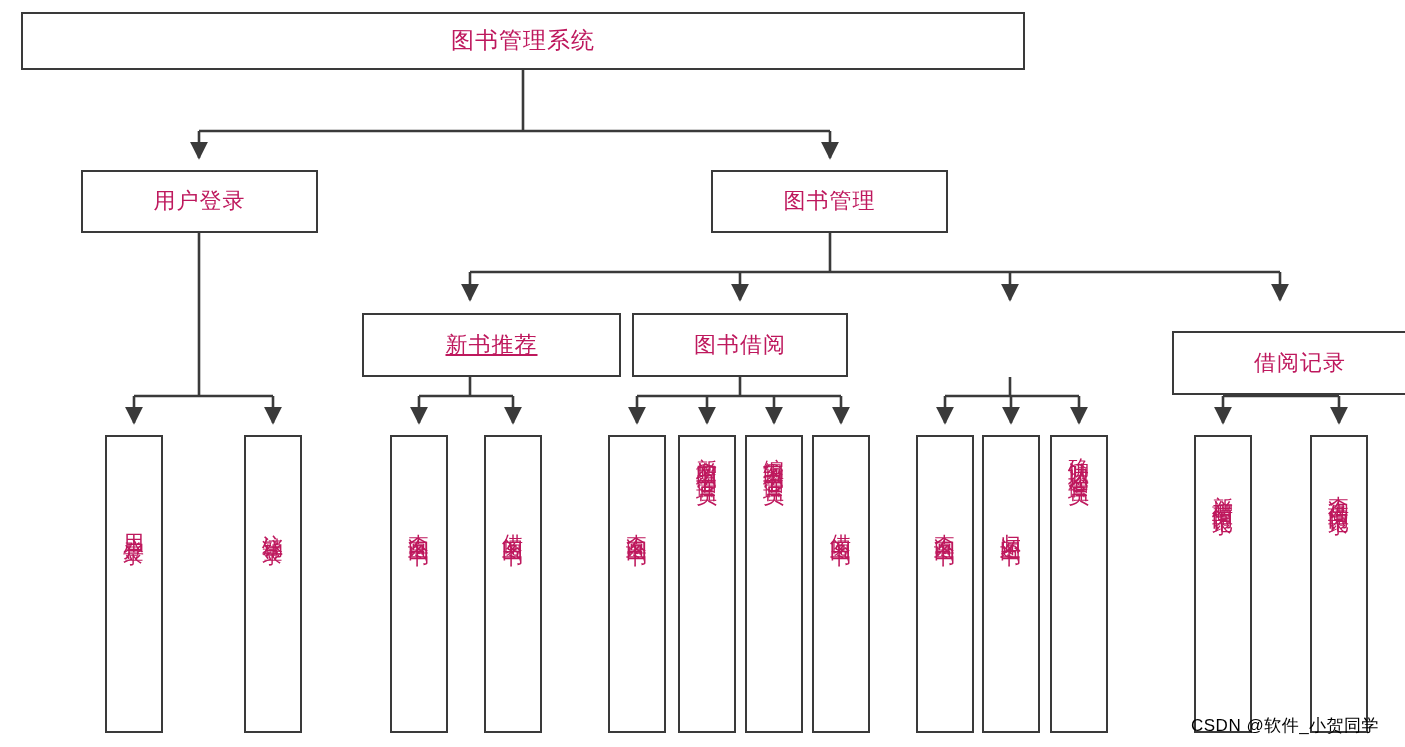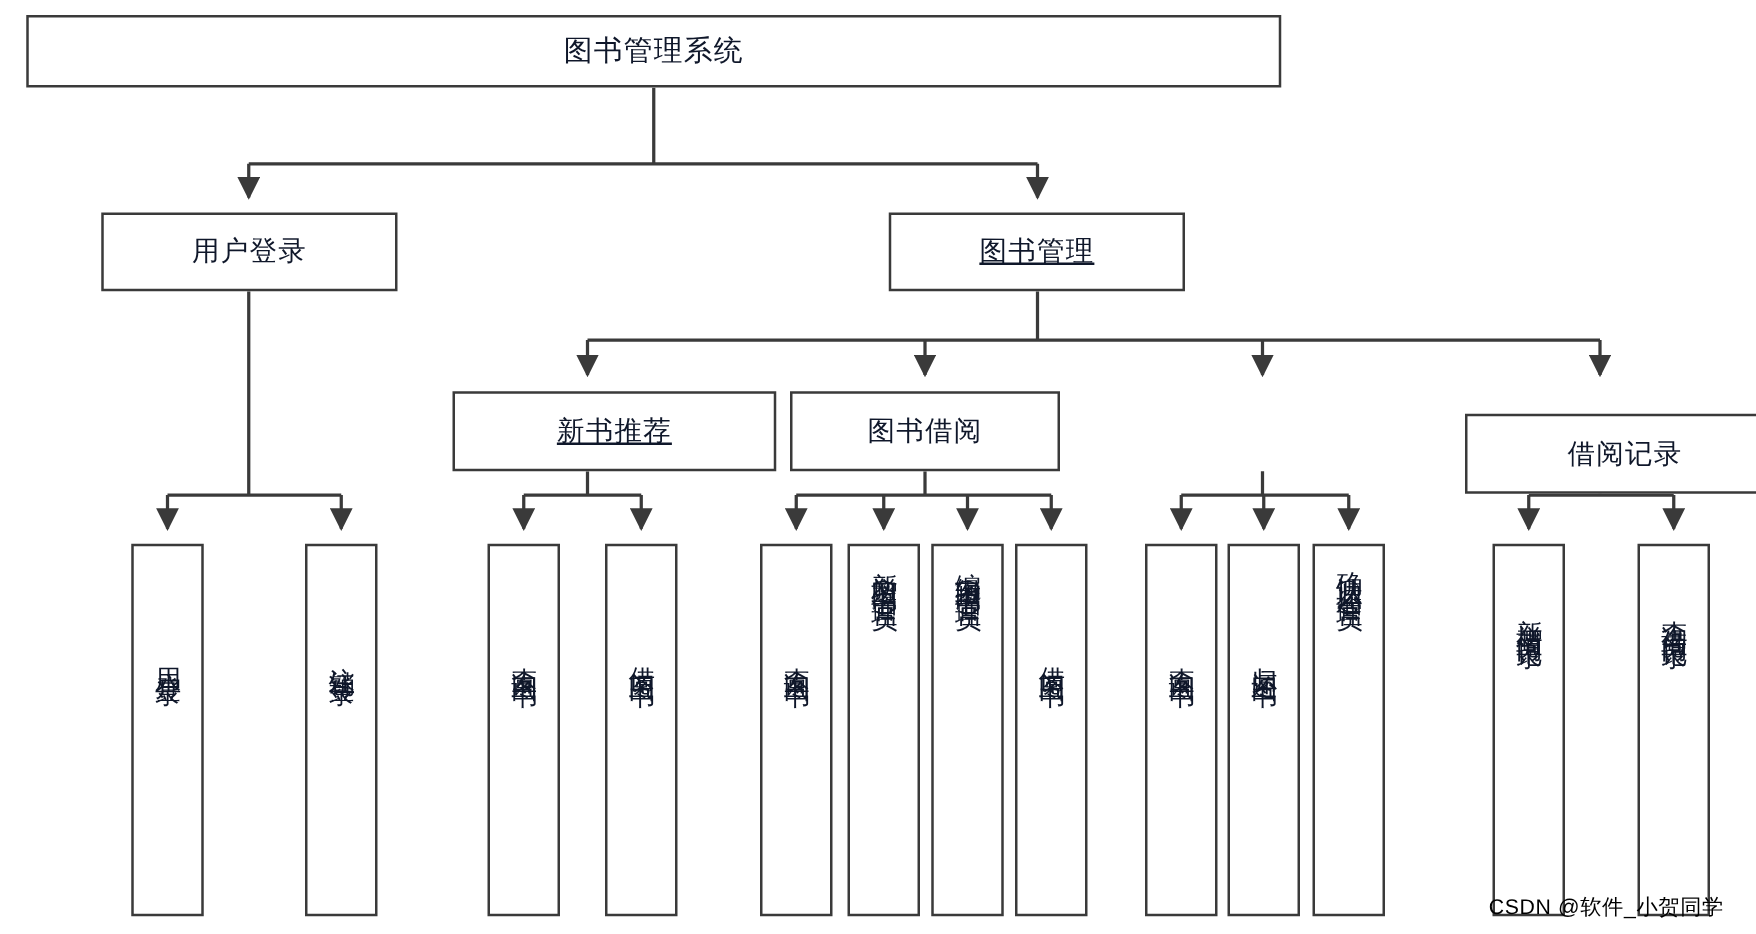--- a/index.html
+++ b/index.html
@@ -26,21 +26,21 @@
     pointer-events: none;
   }
   .node {
     position: absolute;
     box-sizing: border-box;
     border: 2px solid #3a3a3a;
     background: #ffffff;
     display: flex;
     align-items: center;
     justify-content: center;
-    color: #0f172a;
+    color: #be185d;
   }
   .node .label {
     text-align: center;
     line-height: 1.12;
   }
   
   .node.horiz .label {
     font-size: 22px;
     letter-spacing: 1px;
     white-space: nowrap;
@@ -126,21 +126,21 @@
     </g>
   </svg>
 
   <div class="node horiz root" style="left:21px; top:12px; width:1004px; height:58px;">
     <span class="label">图书管理系统</span>
   </div>
 
   <div class="node horiz" style="left:81px; top:170px; width:237px; height:63px;">
     <span class="label">用户登录</span>
   </div>
-  <div class="node horiz" style="left:711px; top:170px; width:237px; height:63px;text-decoration:underline;">
+  <div class="node horiz" style="left:711px; top:170px; width:237px; height:63px;">
     <span class="label">图书管理</span>
   </div>
 
   <div class="node horiz" style="left:362px; top:313px; width:259px; height:64px;text-decoration:underline;">
     <span class="label">新书推荐</span>
   </div>
   <div class="node horiz" style="left:632px; top:313px; width:216px; height:64px;">
     <span class="label">图书借阅</span>
   </div>
   <div class="node horiz" style="left:1172px; top:331px; width:244px; height:64px;padding-left:12px;">

